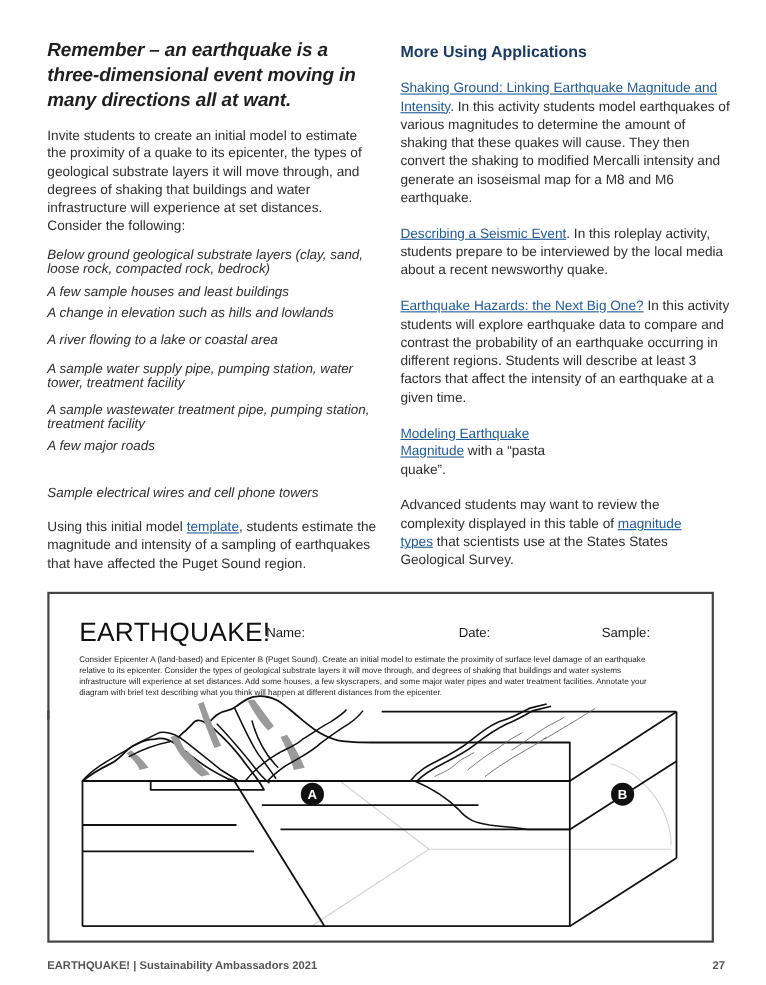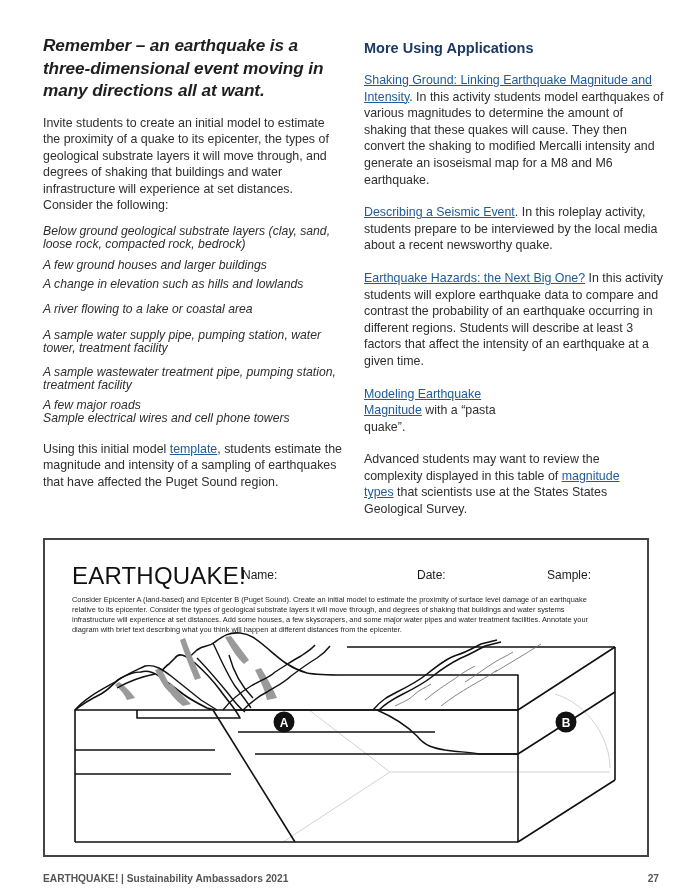--- a/index.html
+++ b/index.html
@@ -53,26 +53,26 @@
   </style>
 </head>
 <body>
 
 <div class="col-left">
   <div class="callout">Remember – an earthquake is a three-dimensional event moving in many directions all at want.</div>
   <p class="para intro">Invite students to create an initial model to estimate the proximity of a quake to its epicenter, the types of geological substrate layers it will move through, and degrees of shaking that buildings and water infrastructure will experience at set distances. Consider the following:</p>
 
   <div class="list">
     <div class="list-item" style="margin-bottom:9px">Below ground geological substrate layers (clay, sand, loose rock, compacted rock, bedrock)</div>
-    <div class="list-item" style="margin-bottom:6px">A few ground houses and larger buildings</div>
+    <div class="list-item" style="margin-bottom:6px">A few sample houses and least buildings</div>
     <div class="list-item" style="margin-bottom:13px">A change in elevation such as hills and lowlands</div>
     <div class="list-item" style="margin-bottom:13px">A river flowing to a lake or coastal area</div>
     <div class="list-item" style="margin-bottom:12px">A sample water supply pipe, pumping station, water tower,  treatment facility</div>
     <div class="list-item" style="margin-bottom:8px">A sample wastewater treatment pipe, pumping station, treatment facility</div>
-    <div class="list-item" style="margin-bottom:0">A few major roads</div>
+    <div class="list-item" style="margin-bottom:30px">A few major roads</div>
     <div class="list-item">Sample electrical wires and cell phone towers</div>
   </div>
 
   <p class="para closing"><span>Using this initial model </span><a class="link">template</a><span>, students estimate the magnitude and intensity of a sampling of earthquakes that have affected the Puget Sound region.</span></p>
 </div>
 
 <div class="col-right">
   <div class="section-title">More Using Applications</div>
 
   <p class="para right-block" style="margin-top:14px"><a class="link">Shaking Ground: Linking Earthquake Magnitude and Intensity</a><span>. In this activity students model earthquakes of various magnitudes to determine the amount of shaking that these quakes will cause. They then convert the shaking to modified Mercalli intensity and generate an isoseismal map for a M8 and M6 earthquake.</span></p>

